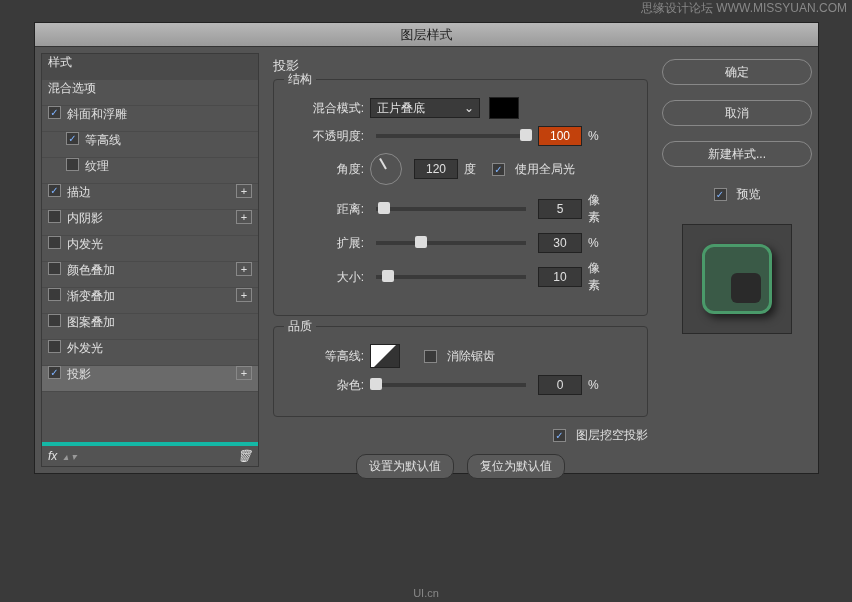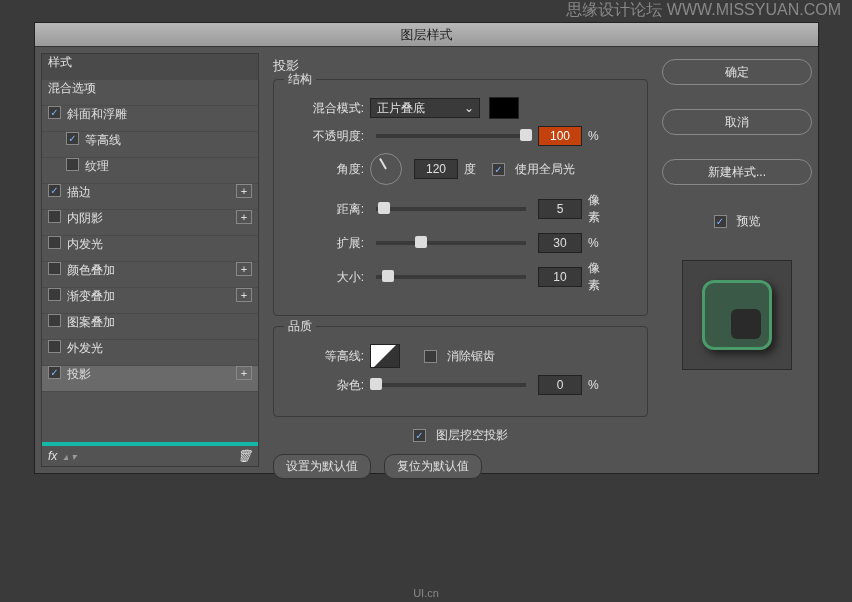--- a/index.html
+++ b/index.html
@@ -1,17 +1,17 @@
 <!DOCTYPE html>
 <html><head>
 <meta charset="utf-8">
 <style>
 *{margin:0;padding:0;box-sizing:border-box;font-family:"Microsoft YaHei",sans-serif;font-size:12px;color:#e0e0e0}
 body{background:#3a3a3a;width:852px;height:602px;overflow:hidden;position:relative}
-.watermark{position:absolute;top:0;right:11px;font-size:16px;color:#888}
+.watermark{position:absolute;top:0;right:5px;font-size:12px;color:#888}
 .outer{position:absolute;top:22px;left:34px;width:785px;height:452px;background:#535353;border:1px solid #222}
 .titlebar{height:24px;background:linear-gradient(#b8b8b8,#9a9a9a);text-align:center;line-height:24px;color:#222;font-size:13px;border-bottom:1px solid #333}
 .content{display:flex;padding:6px;gap:6px;height:calc(100% - 24px)}
 .sidebar{width:218px;background:#535353;border:1px solid #3a3a3a;display:flex;flex-direction:column}
 .sidebar-item{height:26px;display:flex;padding:0 6px;border-bottom:1px solid #4a4a4a;cursor:pointer}
 .sidebar-item.header{background:#4a4a4a}
 .sidebar-item.active{background:#6a6a6a}
 .sidebar-item .cb{width:13px;height:13px;border:1px solid #888;background:#3a3a3a;margin-right:6px;display:flex;align-items:center;justify-content:center}
 .sidebar-item .cb.checked::after{content:"✓";color:#7fb3ff;font-size:10px}
 .sidebar-item .spacer{flex:1}
@@ -32,23 +32,23 @@
 .slider{flex:1;max-width:150px;height:4px;background:#3a3a3a;position:relative;margin:0 6px}
 .slider .thumb{position:absolute;top:-5px;width:12px;height:12px;background:#ddd;border-radius:2px;transform:translateX(-50%)}
 .numbox{width:44px;height:20px;background:#3a3a3a;border:1px solid #222;text-align:center;line-height:18px}
 .numbox.hl{background:#c2410c;color:#fff}
 .unit{width:22px}
 .dial{width:32px;height:32px;border:1px solid #888;border-radius:50%;position:relative;margin-right:6px}
 .dial::after{content:"";position:absolute;width:2px;height:12px;background:#ddd;left:50%;top:3px;transform-origin:bottom;transform:translateX(-50%) rotate(-30deg)}
 .cb2{width:13px;height:13px;border:1px solid #888;background:#3a3a3a;display:inline-flex;align-items:center;justify-content:center;margin-right:4px}
 .cb2.checked::after{content:"✓";color:#7fb3ff;font-size:10px}
 .contour{width:30px;height:24px;border:1px solid #222;background:linear-gradient(135deg,#fff 49%,#333 51%)}
-.btn-row{display:flex;gap:13px;justify-content:flex-start;margin-top:10px}
+.btn-row{display:flex;gap:13px;justify-content:center;margin-top:10px}
 .btn-small{padding:3px 12px;background:#5a5a5a;border:1px solid #333;border-radius:10px;cursor:pointer}
-.right{width:150px;display:flex;flex-direction:column;gap:24px;padding-top:6px}
+.right{width:150px;display:flex;flex-direction:column;gap:15px;padding-top:6px}
 .btn{height:26px;border:1px solid #888;border-radius:13px;text-align:center;line-height:24px;cursor:pointer}
 .preview-row{display:flex;align-items:center;gap:6px;margin-top:4px;justify-content:center}
 .preview{width:110px;height:110px;background:#444;border:1px solid #2a2a2a;margin-top:6px;display:flex;align-items:center;justify-content:center;align-self:center}
 .preview-inner{width:70px;height:70px;border-radius:12px;background:#3a5a47;border:3px solid #4a9a6a;box-shadow:4px 4px 8px rgba(0,0,0,0.6);position:relative}
 .preview-inner::after{content:"";position:absolute;right:8px;bottom:8px;width:30px;height:30px;background:#2a2a2a;border-radius:6px}
 .footer-logo{position:absolute;bottom:3px;left:50%;transform:translateX(-50%);color:#888;font-size:11px}
 </style>
 </head>
 <body>
 
@@ -199,21 +199,21 @@
         <div class="row">
           <span class="lbl">杂色:</span>
           <div class="slider">
               <div class="thumb" style="left:0%"></div>
             </div>
           <div class="numbox">0</div>
           <span class="unit">%</span>
         </div>
       </div>
 
-      <div class="row" style="justify-content:center">
+      <div class="row" style="justify-content:flex-end">
         <span class="cb2 checked"></span>
         <span>图层挖空投影</span>
       </div>
       <div class="btn-row">
         <div class="btn-small">设置为默认值</div>
         <div class="btn-small">复位为默认值</div>
       </div>
     </div>
 
     <div class="right">

